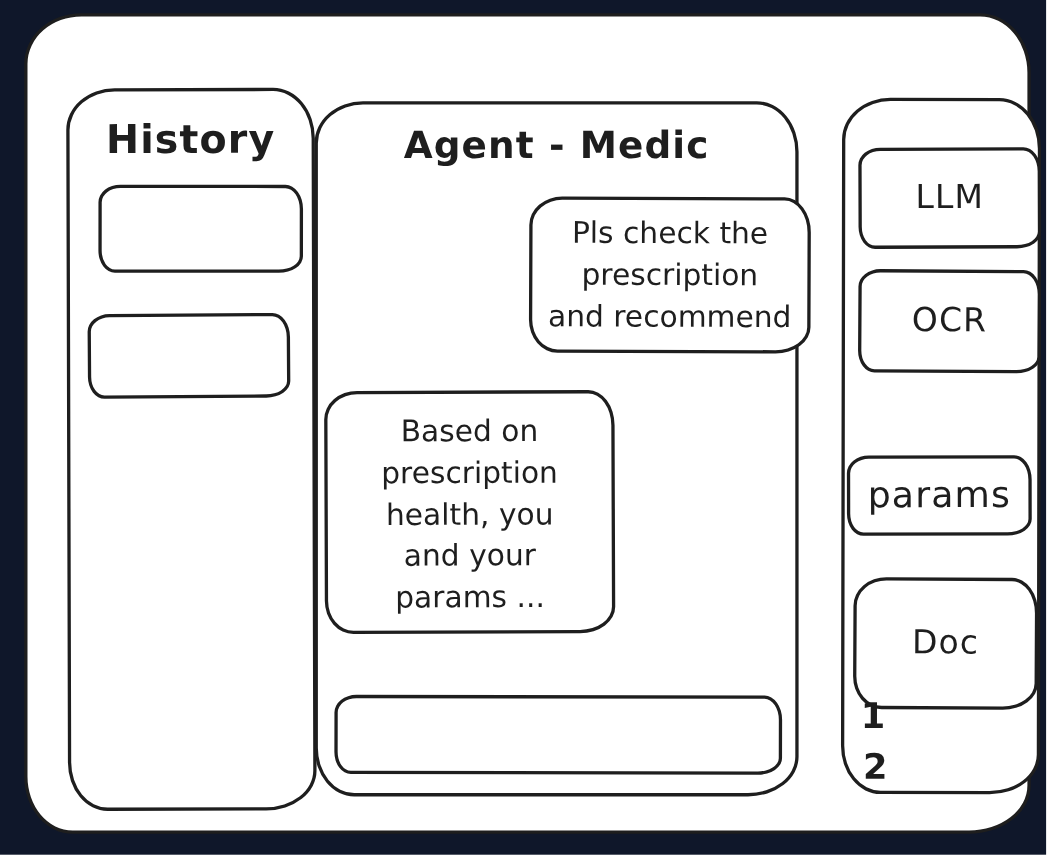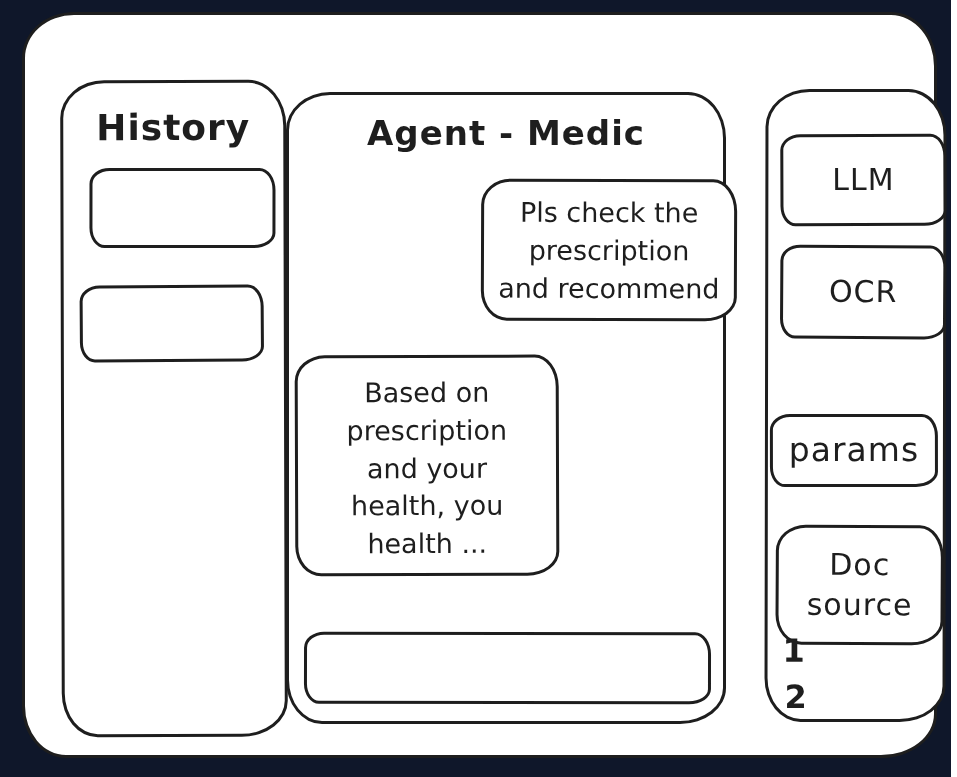--- a/index.html
+++ b/index.html
@@ -102,40 +102,39 @@
 
       <div class="sk rBub bubble bubble-user">
         <div>Pls check the</div>
         <div>prescription</div>
         <div>and recommend</div>
       </div>
 
       <div class="sk rBub bubble bubble-assistant">
         <div>Based on</div>
         <div>prescription</div>
+        <div>health, you</div>
         <div>and your</div>
-        <div>health, you</div>
-        <div>health ...</div>
+        <div>params ...</div>
       </div>
 
       <input class="chat-input" type="text" value="" style="">
     </div>
 
     <div class="sk rPanel tools">
       <div class="sk rBox tool-box tool-llm">
         <span>LLM</span>
       </div>
       <div class="sk rBox tool-box tool-ocr">
         <span>OCR</span>
       </div>
       <div class="sk rBox tool-box tool-params">
         <span>params</span>
       </div>
       <div class="sk rBub tool-box tool-doc">
         <div>Doc</div>
-        <div>source</div>
       </div>
       <div class="annotation note-1">1</div>
       <div class="annotation note-2">2</div>
     </div>
 
   </div>
 </div>
 
 </body></html>

